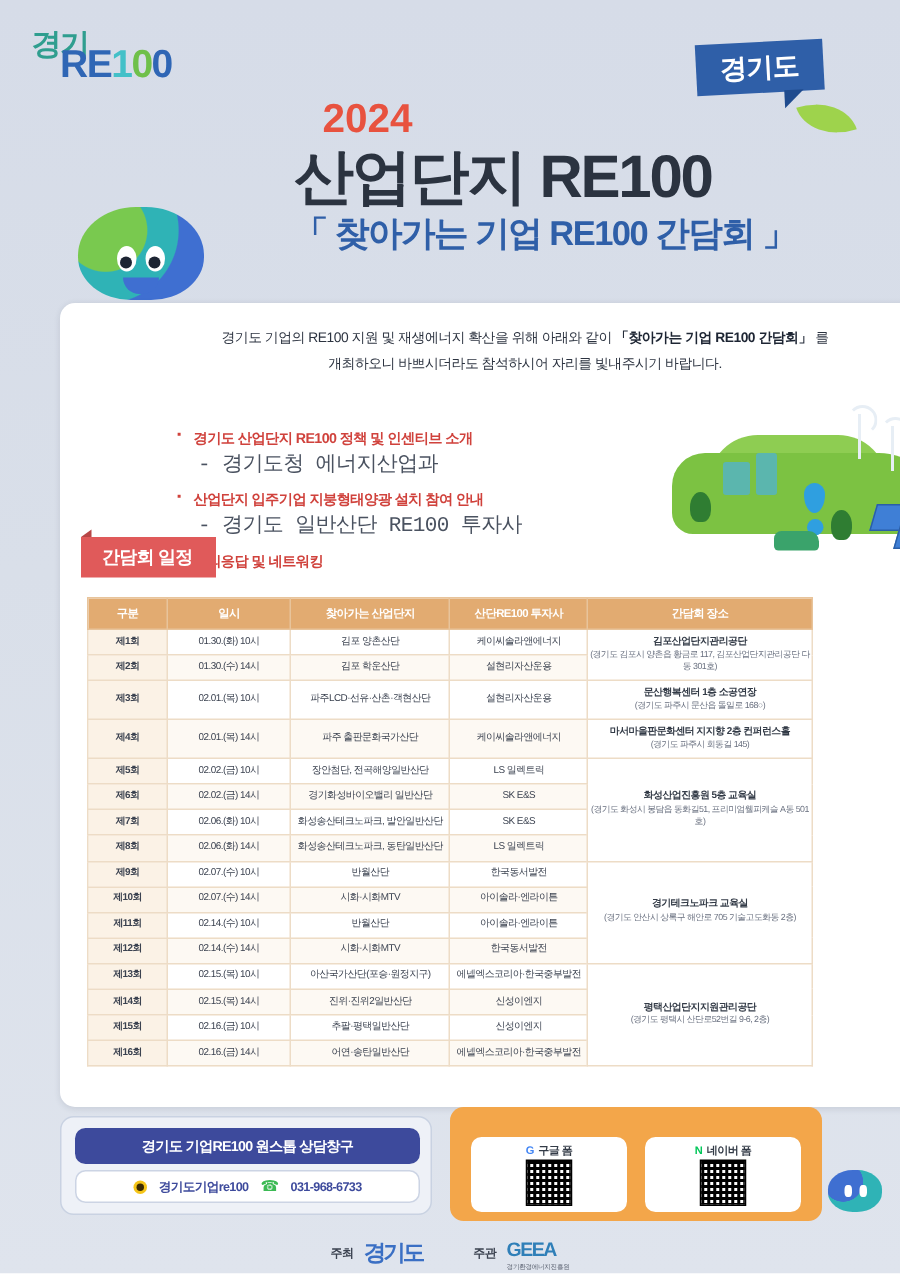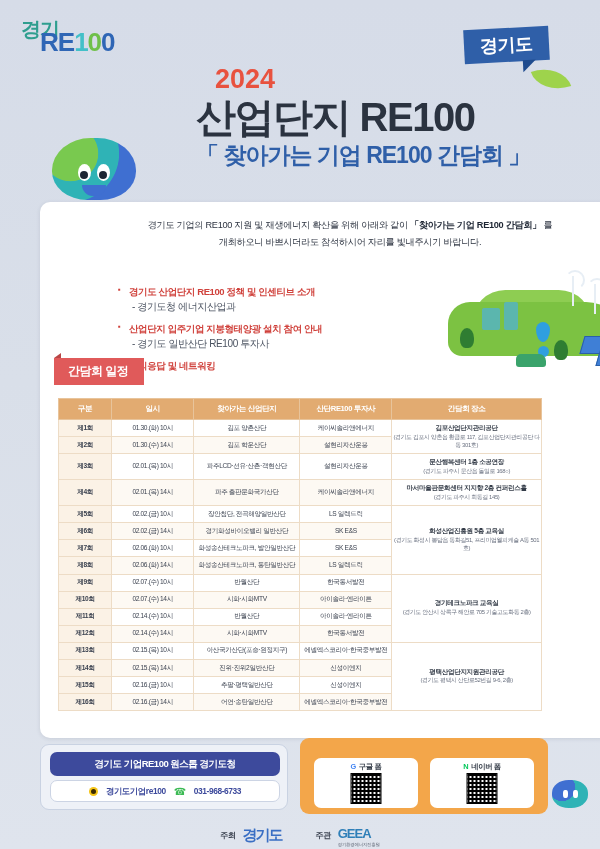--- a/index.html
+++ b/index.html
@@ -97,21 +97,21 @@
   .bullets { position: absolute; left: 78px; top: 84px; }
   .b-row { margin-bottom: 9px; }
   .b-line1 {
     font-size: 9.5px; font-weight: bold; color: #d0423c; letter-spacing: -0.4px;
     position: relative; padding-left: 11px;
   }
   .b-line1::before {
     content: "▪"; position: absolute; left: 0; top: -1px; color: #d0423c; font-size: 8px;
   }
   .b-line2 {
-    font-size: 10px; color: #4a5260; letter-spacing: -0.4px; padding-left: 14px; margin-top: 1px;
+    font-size: 14px; color: #4a5260; letter-spacing: -0.4px; padding-left: 14px; margin-top: 1px; font-family: Liberation Mono, monospace;
   }
 
   
   .illus { position: absolute; right: 8px; top: 60px; width: 190px; height: 120px; }
   .il-hill {
     position: absolute; left: 6px; top: 40px; width: 178px; height: 54px;
     background: #7cc242; border-radius: 22px 40px 14px 14px;
   }
   .il-hill2 {
     position: absolute; left: 30px; top: 28px; width: 120px; height: 40px;
@@ -429,21 +429,21 @@
             <td class="c-no">제16회</td>
             <td>02.16.(금) 14시</td>
             <td>어연·송탄일반산단</td>
             <td>에넬엑스코리아·한국중부발전</td>
           </tr>
         </tbody>
     </table>
   </div>
 
   <div class="foot-left">
-    <div class="foot-pill">경기도 기업RE100 원스톱 경기도청</div>
+    <div class="foot-pill">경기도 기업RE100 원스톱 상담창구</div>
     <div class="foot-contact">
       <span class="ic-dot"></span>
       <span>경기도기업re100</span>
       <span class="ic-phone">☎</span>
       <span>031-968-6733</span>
     </div>
   </div>
 
   <div class="foot-right">
     <div class="qr-box a">

